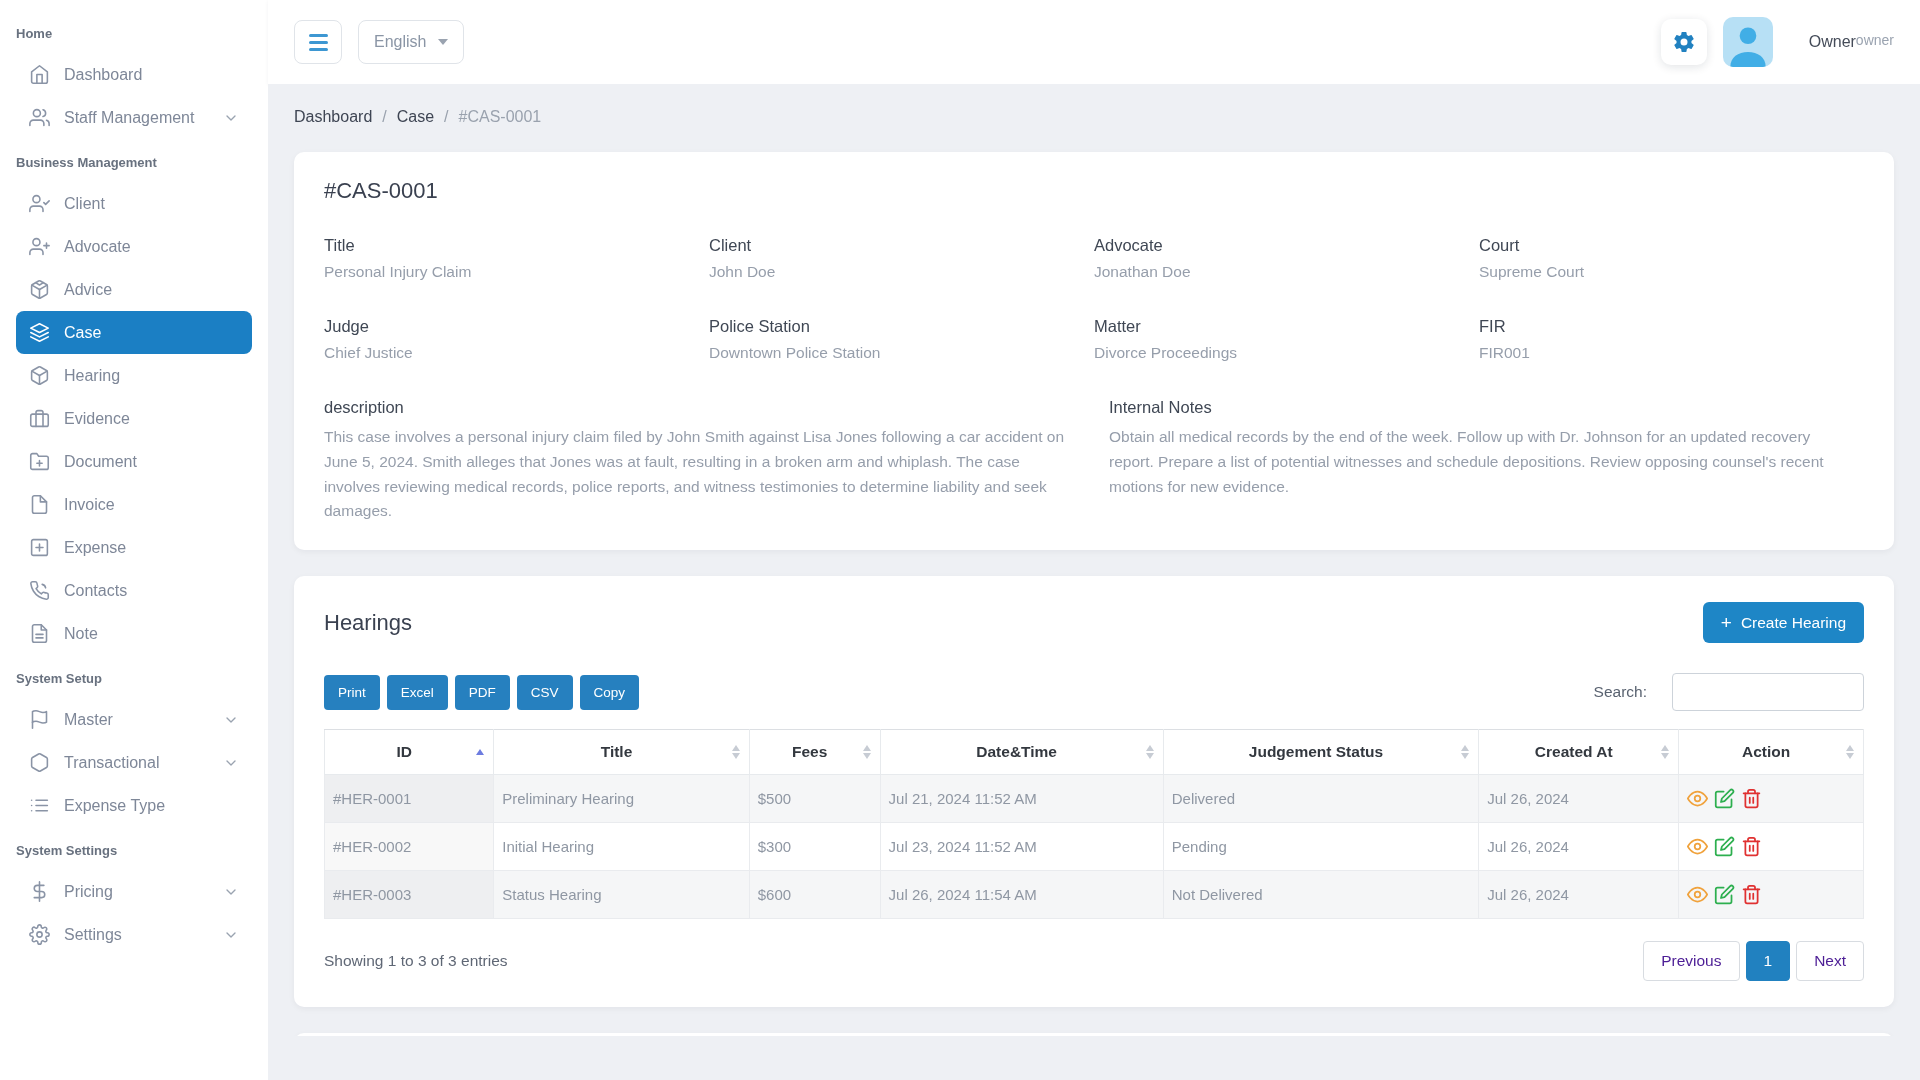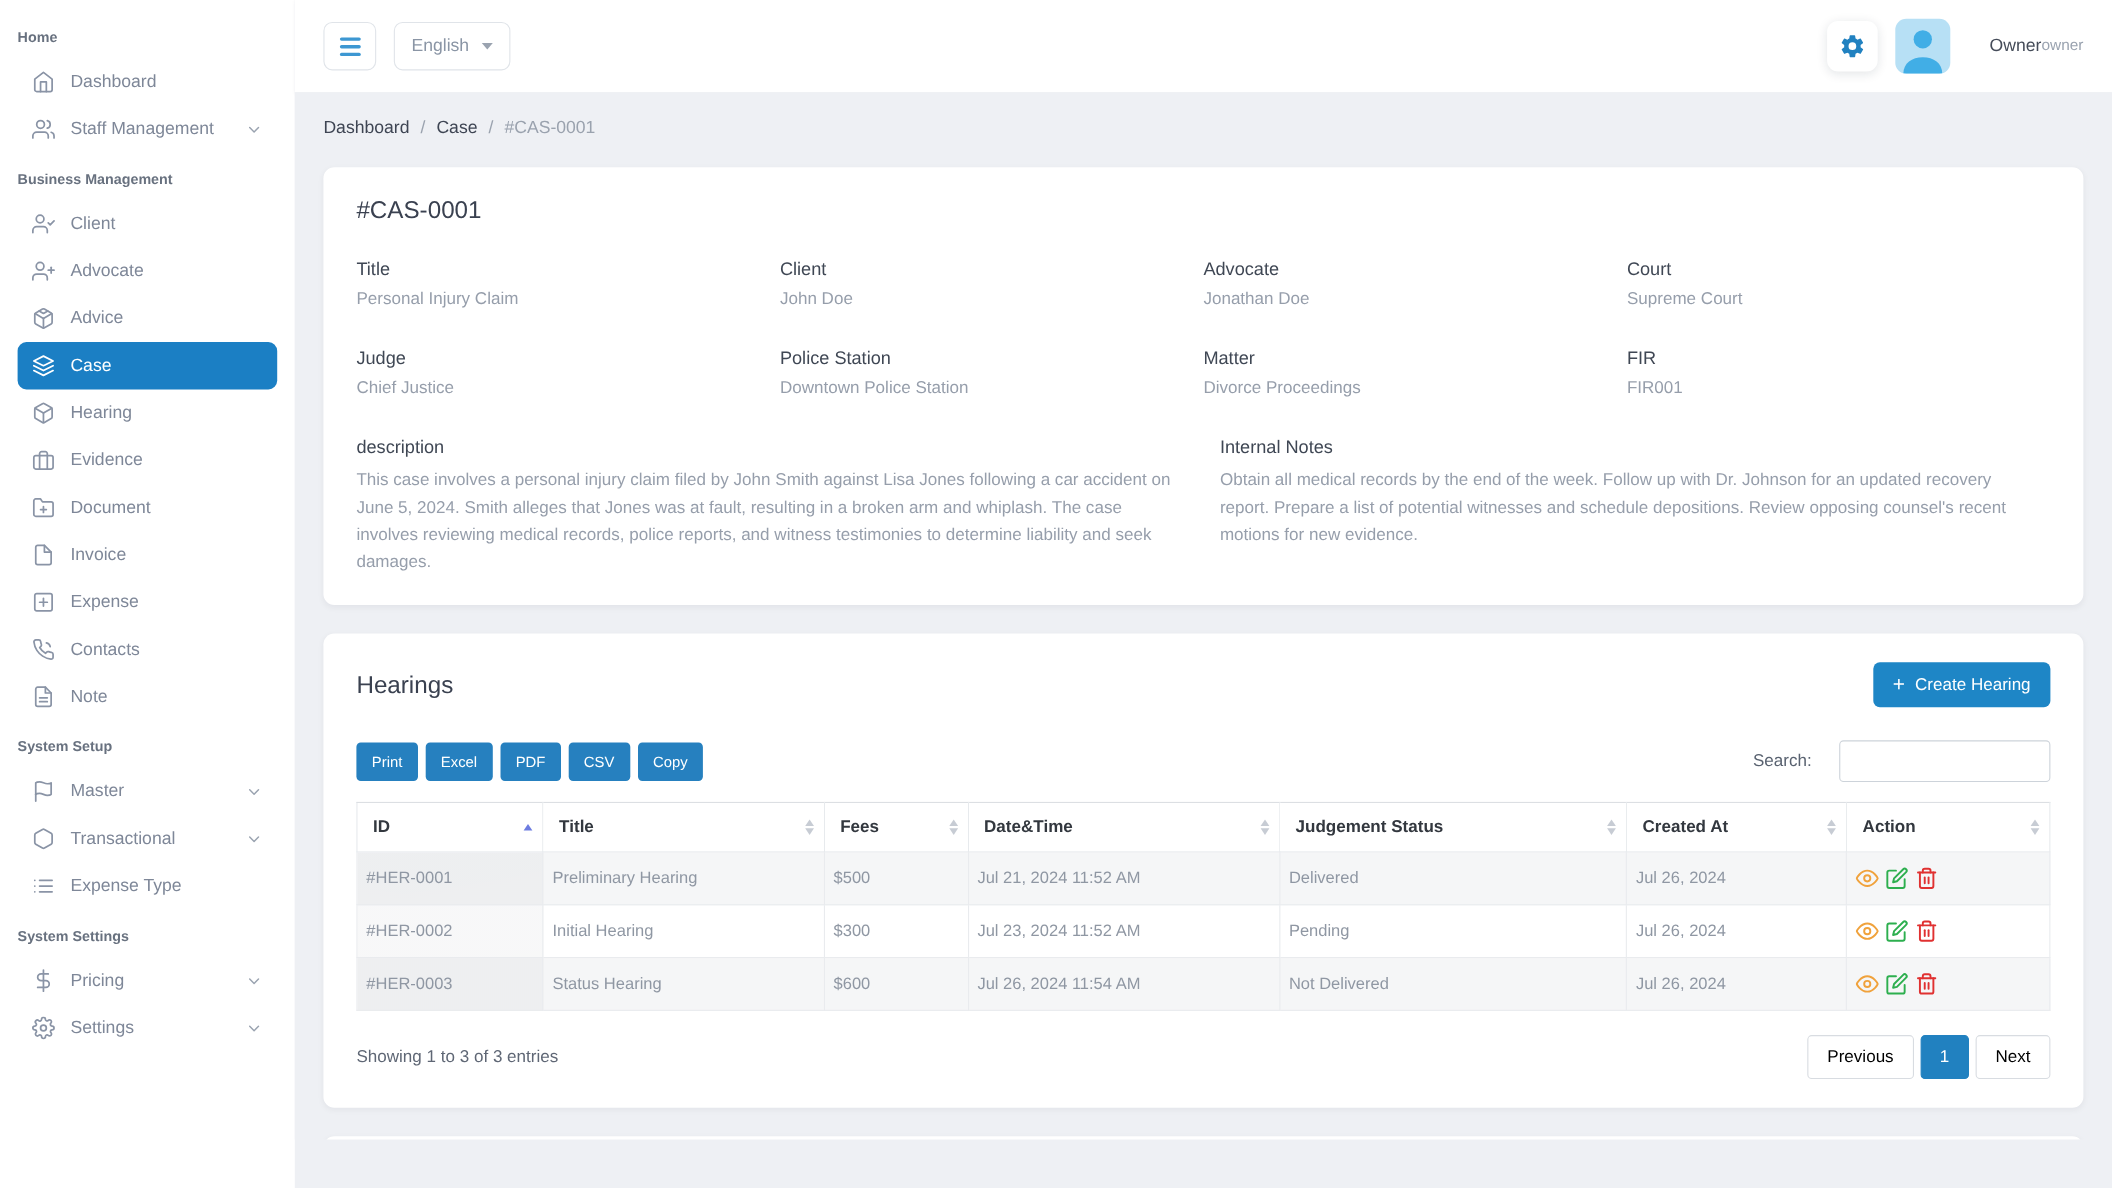--- a/index.html
+++ b/index.html
@@ -51,35 +51,35 @@
   .section-head { display:flex; align-items:center; justify-content:space-between; }
   .section-title { font-size:22px; font-weight:500; color:#3a4150; }
   .create-btn { background:#1e86c6; color:#fff; border:none; border-radius:6px; font-size:15.5px; padding:11px 18px; display:flex; align-items:center; gap:9px; cursor:pointer; font-family:inherit; }
   .create-btn .plus { font-size:19px; font-weight:400; line-height:1; }
   .toolbar { display:flex; align-items:center; margin-top:30px; }
   .export-btn { background:#2680bf; color:#fff; border:none; border-radius:4px; font-size:13.5px; padding:10px 14px; margin-right:7px; cursor:pointer; font-family:inherit; }
   .search-wrap { margin-left:auto; display:flex; align-items:center; gap:25px; }
   .search-label { font-size:15.5px; color:#596270; }
   .search-input { width:192px; height:38px; border:1px solid #cdd3da; border-radius:4px; padding:0 10px; font-size:15px; font-family:inherit; color:#3f4754; }
   table.dt { width:100%; border-collapse:collapse; margin-top:18px; }
-  table.dt th { text-align:left; font-size:15.5px; font-weight:bold; color:#33383f; padding:13px 24px 13px 14px; border:1px solid #e7eaed; border-top:1px solid #dcdfe3; position:relative; background:#fff; }
+  table.dt th { text-align:center; font-size:15.5px; font-weight:bold; color:#33383f; padding:13px 24px 13px 14px; border:1px solid #e7eaed; border-top:1px solid #dcdfe3; position:relative; background:#fff; }
   table.dt td { font-size:15px; color:#8f97a3; padding:13px 8px; border:1px solid #e9ebee; }
   tr.stripe { background:#f5f6f7; }
   td.sorted, tr.stripe td.sorted { background-image:linear-gradient(rgba(16,24,40,0.03),rgba(16,24,40,0.03)); }
   .sort-ico { position:absolute; right:9px; top:50%; transform:translateY(-50%); display:flex; flex-direction:column; gap:2px; }
   .sort-ico .tri-up { width:0; height:0; border-left:4.5px solid transparent; border-right:4.5px solid transparent; border-bottom:6px solid #c7ccd4; }
   .sort-ico .tri-down { width:0; height:0; border-left:4.5px solid transparent; border-right:4.5px solid transparent; border-top:6px solid #c7ccd4; }
   .sort-ico.asc .tri-up { border-bottom-color:#6d7ce0; }
   .actions { display:flex; align-items:center; gap:6px; }
   .act { width:21px; height:21px; display:flex; cursor:pointer; }
   .act svg { width:21px; height:21px; }
   .table-foot { display:flex; align-items:center; justify-content:space-between; margin-top:22px; }
   .foot-info { font-size:15.5px; color:#5f6775; }
   .pager { display:flex; }
-  .page-btn { border:1px solid #d8dce1; background:#fff; color:#000000; font-size:15.5px; padding:10px 17px; border-radius:4px; margin-left:6px; cursor:pointer; font-family:inherit; }
+  .page-btn { border:1px solid #d8dce1; background:#fff; color:#4c1d95; font-size:15.5px; padding:10px 17px; border-radius:4px; margin-left:6px; cursor:pointer; font-family:inherit; }
   .page-btn.active { background:#2181c0; border-color:#2181c0; color:#fff; }
   svg { display:block; }
 </style>
 </head>
 <body>
 
 <aside class="sidebar">
 
   <nav class="nav">
     <div class="nav-section-title">Home</div>

